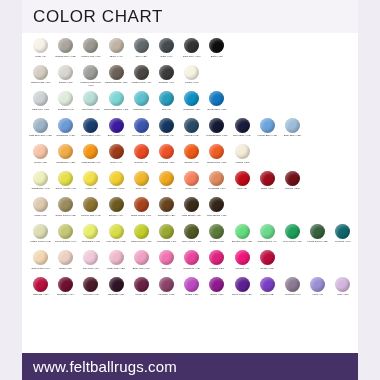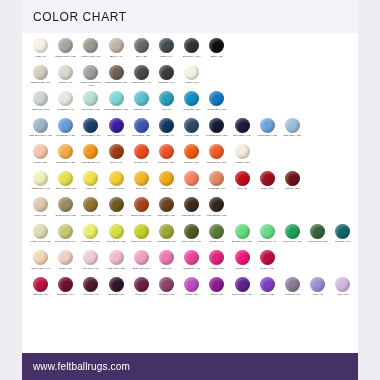--- a/index.html
+++ b/index.html
@@ -34,21 +34,21 @@
   }
   .header {
     height: 33px;
     background: #f5f3f8;
     display: flex;
     align-items: center;
     padding-left: 11px;
     flex: 0 0 auto;
   }
   .header-title {
-    font-size: 12px;
+    font-size: 17px;
     letter-spacing: 0.6px;
     color: #1b1b1b;
     font-weight: 400;
   }
   .grid-area {
     flex: 1 1 auto;
     padding: 5px 6px 0 6px;
     box-sizing: border-box;
     background: #ffffff;
     overflow: hidden;
@@ -88,21 +88,21 @@
   .footer {
     height: 27px;
     background: #453165;
     display: flex;
     align-items: center;
     padding-left: 11px;
     flex: 0 0 auto;
   }
   .footer-text {
     color: #ffffff;
-    font-size: 10px;
+    font-size: 15px;
     letter-spacing: 0.15px;
   }
 </style>
 </head>
 <body>
 
 <div class="page">
   <div class="card">
 
     <div class="header">

